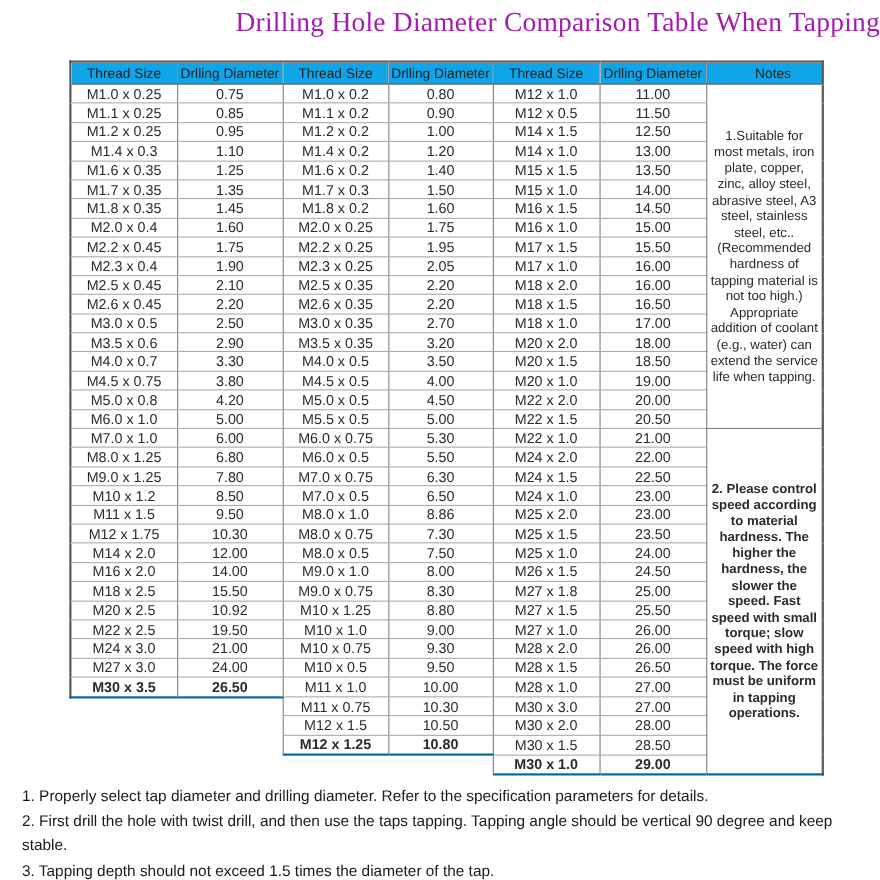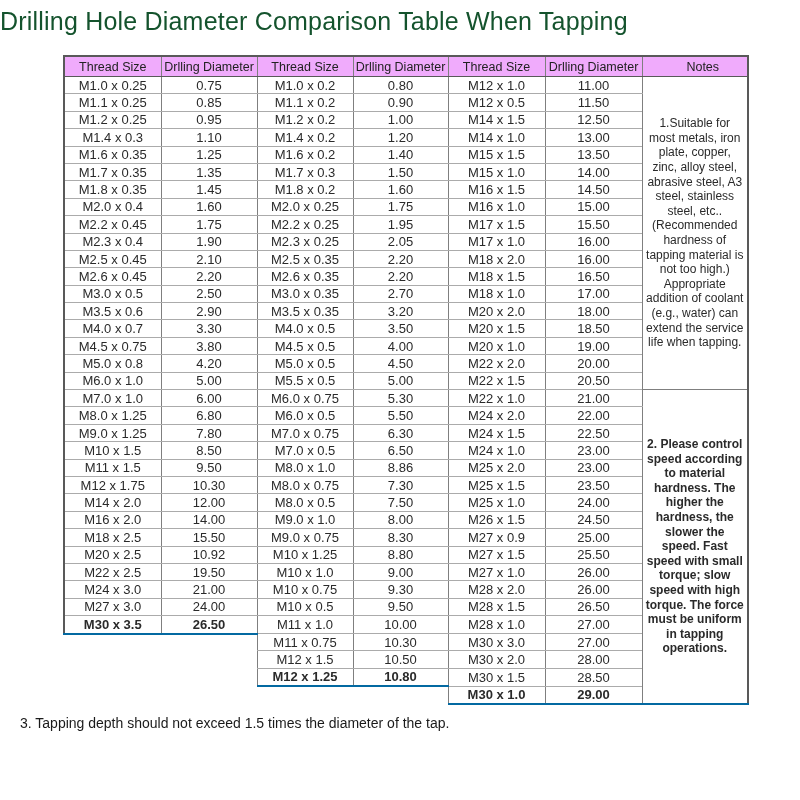--- a/index.html
+++ b/index.html
@@ -3,33 +3,33 @@
 <meta charset="utf-8">
 <style>
   html,body { margin:0; padding:0; }
   body {
     width:800px; height:800px; background:#ffffff; position:relative;
     font-family:"Liberation Sans", sans-serif; color:#1c1c1c;
     -webkit-font-smoothing:antialiased;
   }
   .title {
     position:absolute; top:7px; left:0; width:100%;
-    text-align:left; font-size:25px; font-weight:normal; margin:0;
-    letter-spacing:0.2px; color:#14532d;
+    text-align:right; font-size:25px; font-weight:normal; margin:0;
+    letter-spacing:0.2px; color:#a21caf;font-family:Liberation Serif, serif;
   }
   table.main-table {
     position:absolute; top:55px; left:63px;
     border-collapse:collapse; table-layout:fixed;
   }
   th, td {
     padding:0 2px; text-align:center; overflow:hidden; white-space:nowrap;
   }
   th {
     height:19px; font-size:12.5px; font-weight:normal; color:#222;
-    background:#f0abfc;
+    background:#0ea5e9;
     border:1px solid #7f7f7f;
     border-top:2px solid #595959;
     border-bottom:1px solid #595959;
   }
   th.first { border-left:2px solid #595959; }
   th.last  { border-right:2px solid #595959;padding-left:18px; }
   td.data {
     height:16.4px; font-size:13px; color:#2a2a2a;
     border:1px solid #7f7f7f;
     border-top-color:#ababab; border-bottom-color:#ababab;
@@ -239,21 +239,21 @@
       </tr>
       <tr>
         <td class="data left-edge">M9.0 x 1.25</td>
         <td class="data">7.80</td>
         <td class="data">M7.0 x 0.75</td>
         <td class="data">6.30</td>
         <td class="data">M24 x 1.5</td>
         <td class="data">22.50</td>
       </tr>
       <tr>
-        <td class="data left-edge">M10 x 1.5</td>
+        <td class="data left-edge">M10 x 1.2</td>
         <td class="data">8.50</td>
         <td class="data">M7.0 x 0.5</td>
         <td class="data">6.50</td>
         <td class="data">M24 x 1.0</td>
         <td class="data">23.00</td>
       </tr>
       <tr>
         <td class="data left-edge">M11 x 1.5</td>
         <td class="data">9.50</td>
         <td class="data">M8.0 x 1.0</td>
@@ -283,21 +283,21 @@
         <td class="data">M9.0 x 1.0</td>
         <td class="data">8.00</td>
         <td class="data">M26 x 1.5</td>
         <td class="data">24.50</td>
       </tr>
       <tr>
         <td class="data left-edge">M18 x 2.5</td>
         <td class="data">15.50</td>
         <td class="data">M9.0 x 0.75</td>
         <td class="data">8.30</td>
-        <td class="data">M27 x 0.9</td>
+        <td class="data">M27 x 1.8</td>
         <td class="data">25.00</td>
       </tr>
       <tr>
         <td class="data left-edge">M20 x 2.5</td>
         <td class="data">10.92</td>
         <td class="data">M10 x 1.25</td>
         <td class="data">8.80</td>
         <td class="data">M27 x 1.5</td>
         <td class="data">25.50</td>
       </tr>
@@ -362,15 +362,17 @@
         <td class="blank"></td>
         <td class="blank"></td>
         <td class="blank"></td>
         <td class="data bottom-edge">M30 x 1.0</td>
         <td class="data bottom-edge">29.00</td>
       </tr>
     </tbody>
 </table>
 
 <div class="footnotes">
+  <div>1. Properly select tap diameter and drilling diameter. Refer to the specification parameters for details.</div>
+  <div>2. First drill the hole with twist drill, and then use the taps tapping. Tapping angle should be vertical 90 degree and keep stable.</div>
   <div>3. Tapping depth should not exceed 1.5 times the diameter of the tap.</div>
 
 </div>
 
 </body></html>

